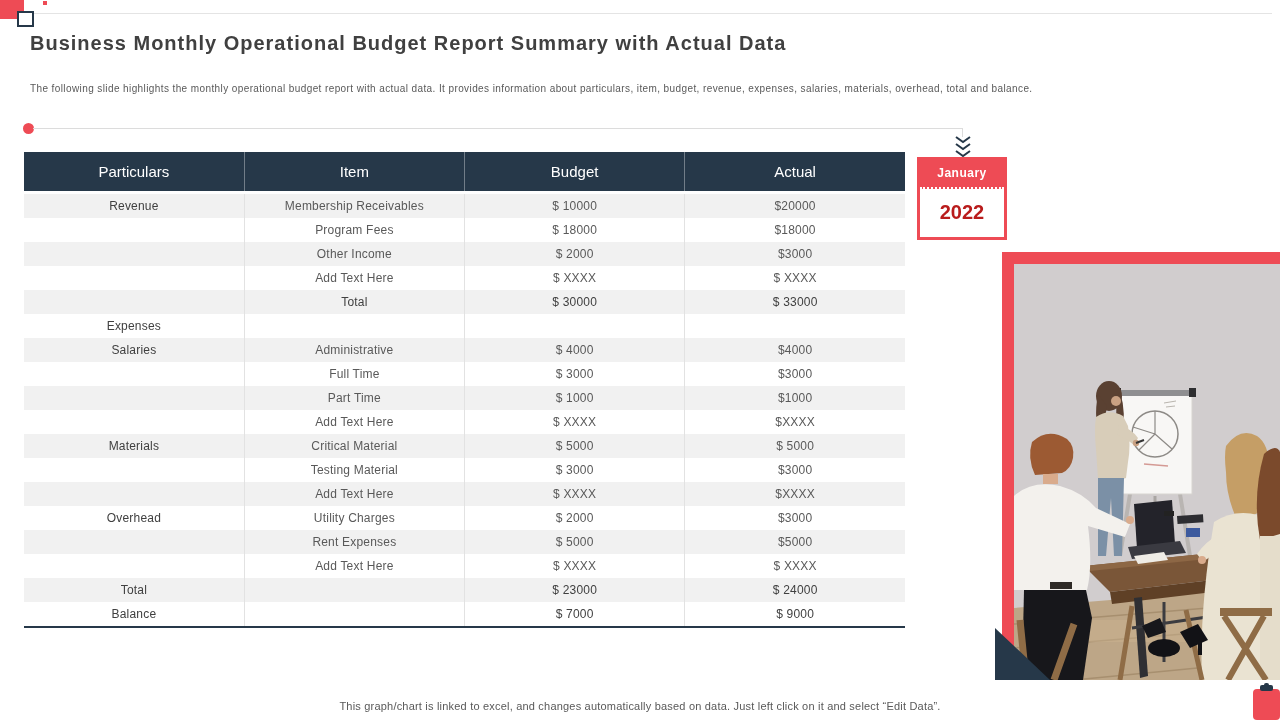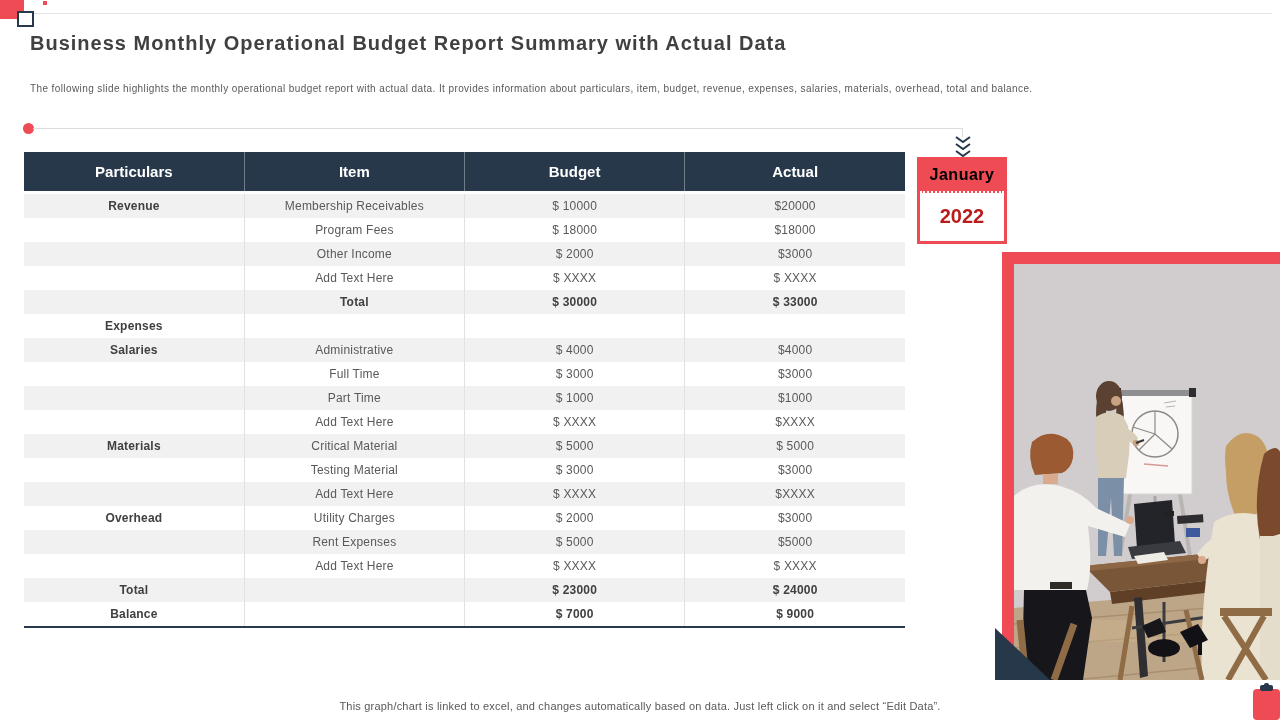--- a/index.html
+++ b/index.html
@@ -27,36 +27,36 @@
   
   .div-dot   { left:23px; top:123px; width:11px; height:11px; border-radius:50%; background:var(--red); }
   .div-line  { left:33px; top:128px; width:929px; height:1px; background:#dcdcdc; }
   .div-vline { left:962px; top:128px; width:1px; height:9px; background:#dcdcdc; }
   .chevrons  { left:955px; top:136px; }
 
   
   .budget-table-wrap { left:24px; top:152px; width:881px; }
   table { border-collapse:collapse; table-layout:fixed; width:100%; border-bottom:2px solid var(--navy); }
   thead th {
-    background:var(--navy); color:#fff; font-size:15px; font-weight:bold;
+    background:var(--navy); color:#fff; font-size:15px; font-weight:normal;
     height:37px; border-right:1px solid rgba(255,255,255,0.35); border-bottom:3px solid #ffffff;
   }
   thead th:last-child { border-right:none;margin-top:32px; }
   tbody td {
     height:24px; font-size:12px; color:var(--txt); text-align:center;
     border-right:1px solid #e2e2e2; padding:0 4px; letter-spacing:0.2px;
   }
   tbody td:last-child { border-right:none; }
   tbody tr.shade { background:var(--shade); }
-  tbody td.b { font-weight:bold; color:var(--dark); }
+  tbody td.b { font-weight:normal; color:var(--dark); }
 
   
   .badge { left:917px; top:157px; width:84px; border:3px solid var(--red); background:#fff; }
   .badge-month {
-    background:var(--red); color:#000000; font-weight:bold; font-size:16px;
+    background:var(--red); color:#ffffff; font-weight:bold; font-size:12px;
     text-align:center; padding:6px 0 7px; border-bottom:2px dotted #ffffff; letter-spacing:0.5px;
   }
   .badge-year { color:#b91c1c; font-weight:bold; font-size:20px; text-align:center; padding:12px 0 13px; }
 
   
   .photo-frame { left:1002px; top:252px; width:278px; height:428px; background:var(--red); }
   .photo { position:absolute; left:12px; top:12px; width:266px; height:416px; overflow:hidden; }
   .navy-triangle { left:995px; top:628px; }
 
   

